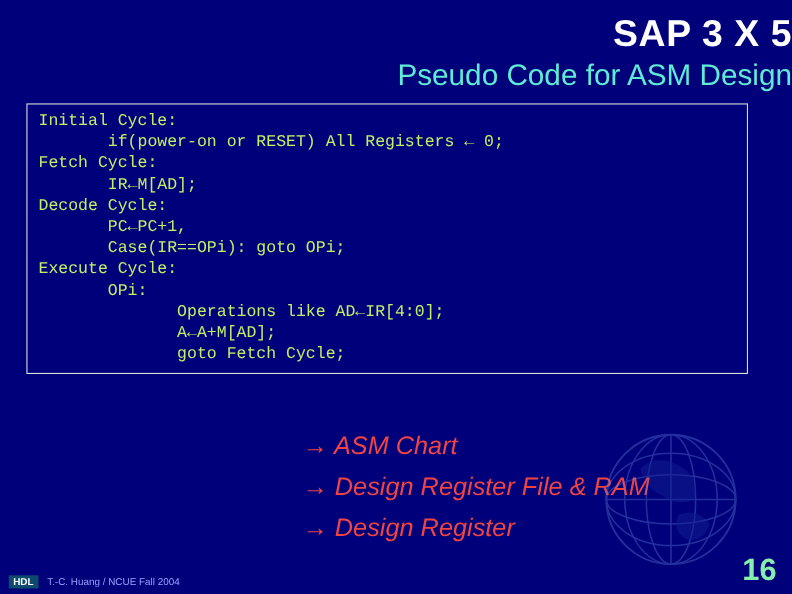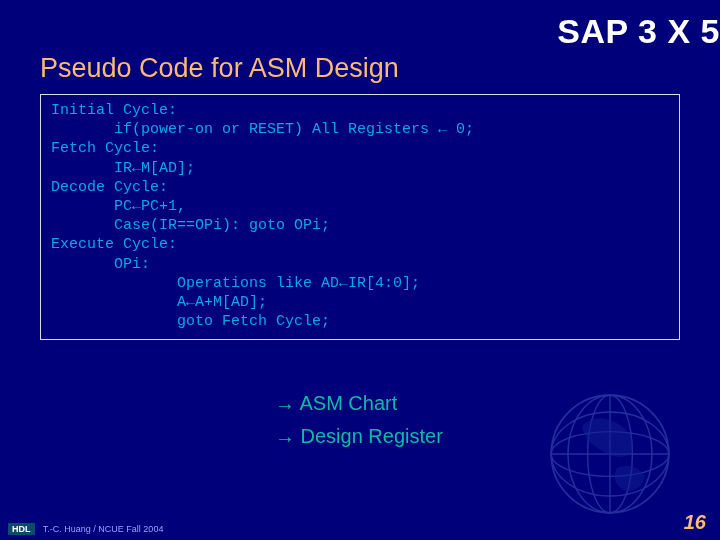--- a/index.html
+++ b/index.html
@@ -12,67 +12,66 @@
   }
   .title {
     text-align: right;
     font-size: 34px;
     font-weight: bold;
     color: #fff;
     padding-top: 12px;
     letter-spacing: 0.5px;
   }
   .subtitle {
-    text-align: left;
+    text-align: right;
     font-size: 27px;
-    color: #fdba74;
+    color: #5eead4;
     padding-top: 2px;
     padding-bottom: 8px;
-    margin-left: 40px;
   }
   .codebox {
-    margin: 2px 40px 0 40px;
+    margin: 2px 40px 0 24px;
     border: 1px solid #dcdcdc;
     padding: 6px 10px 8px 10px;
     font-family: "Courier New", Courier, monospace;
     font-size: 15px;
     line-height: 1.28;
-    color: #0ea5e9;
+    color: #bef264;
     white-space: pre;
   }
   .bullets {
     position: absolute;
     left: 275px;
     top: 392px;
-    font-size: 20px;
-    color: #14b8a6;
+    font-size: 23px;
+    color: #ef4444;
+    font-style: italic;
   }
   .bullets div { margin-bottom: 10px; }
   .footer-left {
     position: absolute;
     left: 8px;
     bottom: 6px;
     font-size: 9px;
     color: #9aa0ff;
   }
   .footer-left .hdl {
     background: #0c4a6e;
     color: #fff;
     padding: 1px 4px;
     margin-right: 6px;
     font-weight: bold;
   }
   .pagenum {
     position: absolute;
     right: 14px;
     bottom: 6px;
-    font-size: 20px;
+    font-size: 28px;
     font-weight: bold;
-    color: #fdba74;
-    font-style: italic;
+    color: #86efac;
   }
   .globe {
     position: absolute;
     right: 40px;
     bottom: 16px;
     width: 140px;
     height: 140px;
     pointer-events: none;
   }
   .globe svg { width: 100%; height: 100%; opacity: 0.35; }
@@ -91,20 +90,21 @@
 <span>       PC←PC+1,</span>
 <span>       Case(IR==OPi): goto OPi;</span>
 <span>Execute Cycle:</span>
 <span>       OPi:</span>
 <span>              Operations like AD←IR[4:0];</span>
 <span>              A←A+M[AD];</span>
 <span>              goto Fetch Cycle;</span></div>
 
 <div class="bullets">
   <div>→ ASM Chart</div>
+  <div>→ Design Register File &amp; RAM</div>
   <div>→ Design Register</div>
 </div>
 
 <div class="globe">
   <svg viewBox="0 0 100 100">
     <circle cx="50" cy="50" r="42" fill="none" stroke="#6688dd" stroke-width="1.2"></circle>
     <ellipse cx="50" cy="50" rx="42" ry="16" fill="none" stroke="#6688dd" stroke-width="1"></ellipse>
     <ellipse cx="50" cy="50" rx="42" ry="30" fill="none" stroke="#6688dd" stroke-width="1"></ellipse>
     <ellipse cx="50" cy="50" rx="16" ry="42" fill="none" stroke="#6688dd" stroke-width="1"></ellipse>
     <ellipse cx="50" cy="50" rx="30" ry="42" fill="none" stroke="#6688dd" stroke-width="1"></ellipse>

